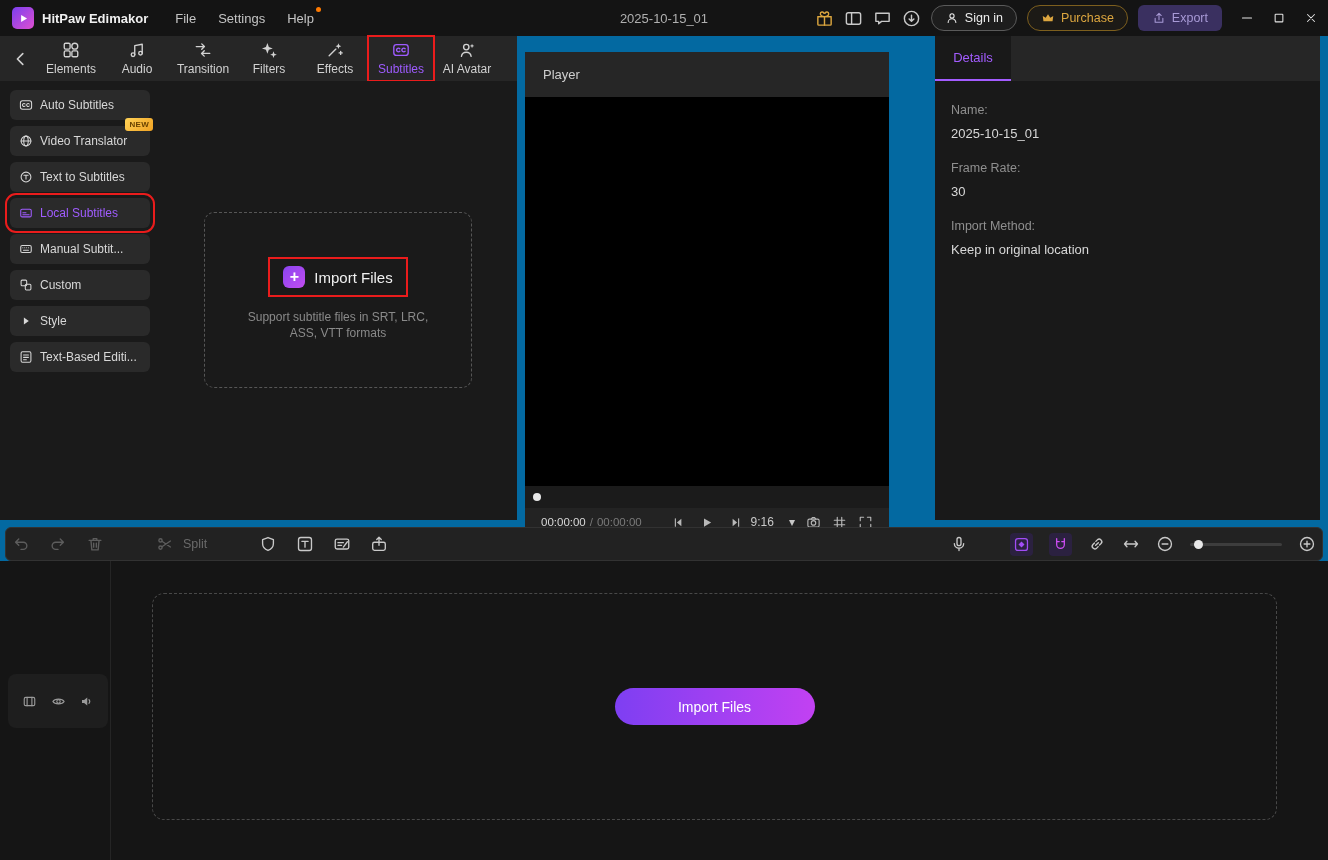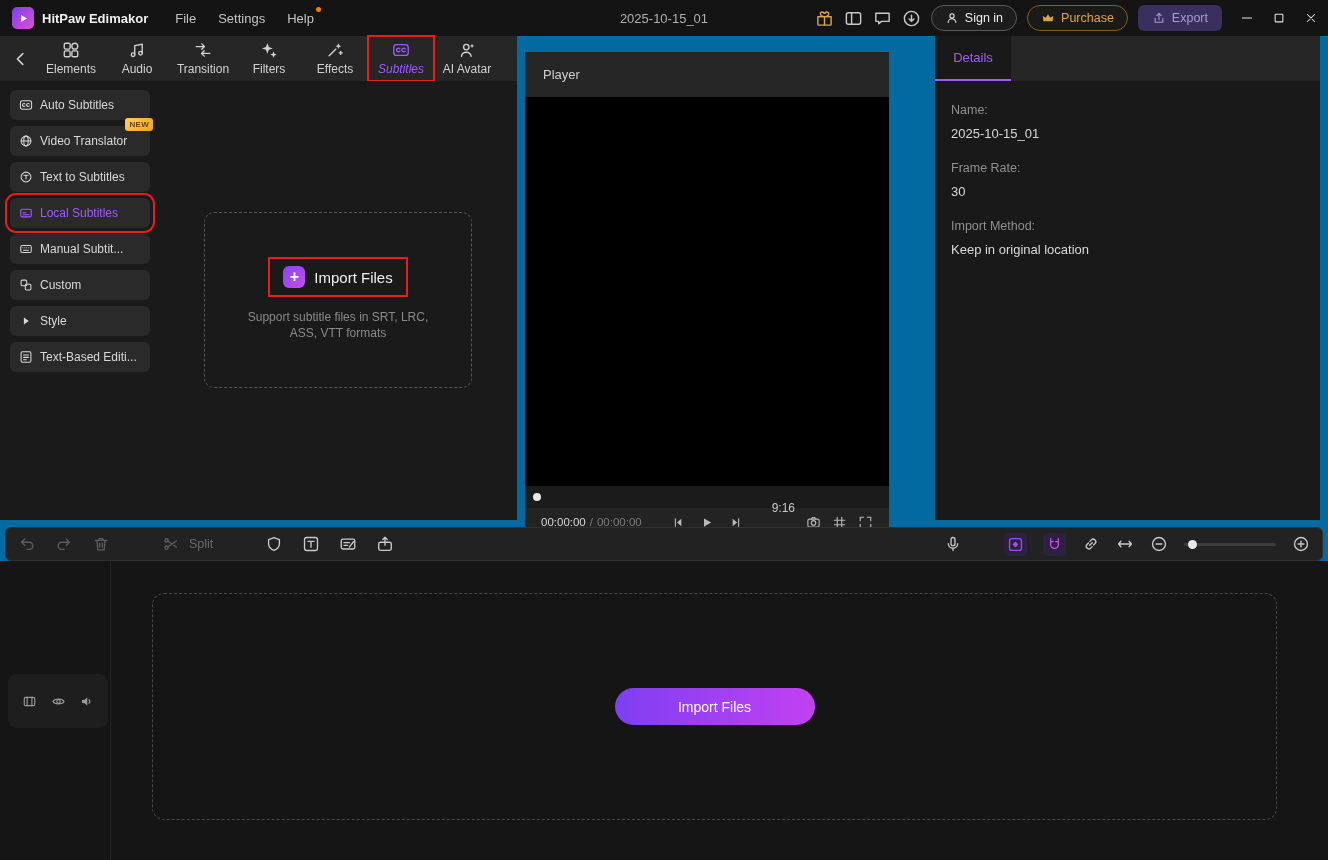--- a/index.html
+++ b/index.html
@@ -29,21 +29,21 @@
   .purchase { border: 1px solid #7d5f1e; color: #dca63f; background: #1c1a16; }
   .exportbtn { display: flex; align-items: center; gap: 6px; height: 26px; padding: 0 14px; border-radius: 6px; background: #3a3060; color: #a89ad6; font-size: 12.5px; cursor: pointer; }
   .bicon { width: 14px; height: 14px; }
   .winctl { width: 14px; height: 14px; color: #e4e4e4; margin-left: 8px; cursor: pointer; }
 
   
   .nav-strip { position: absolute; top: 36px; left: 0; width: 517px; height: 45px; background: #262626; display: flex; align-items: center; }
   .back { width: 18px; height: 18px; margin: 0 8px 0 12px; color: #cfcfcf; cursor: pointer; flex: none; }
   .tab { width: 66px; height: 45px; display: flex; flex-direction: column; align-items: center; justify-content: center; gap: 3px; color: #d2d2d2; font-size: 12px; cursor: pointer; flex: none; }
   .tab .ticon { width: 18px; height: 18px; }
-  .tab.active { color: #9e5bff; font-style: italic; }
+  .tab.active { color: #9e5bff; }
   .redbox { outline: 2px solid #ea1c1c; outline-offset: -1px; }
 
   
   .left-body { position: absolute; top: 81px; left: 0; width: 517px; height: 439px; background: #1a1a1a; }
   .sidebar { position: absolute; top: 9px; left: 10px; width: 140px; }
   .side-item { position: relative; display: flex; align-items: center; gap: 7px; height: 30px; padding: 0 9px; margin-bottom: 6px; background: #2a2a2a; border-radius: 6px; font-size: 12px; color: #d8d8d8; cursor: pointer; white-space: nowrap; }
   .side-item .sicon { width: 14px; height: 14px; flex: none; }
   .side-item.active { color: #a05cff; }
   .side-item.redbox2 { outline: 2px solid #ea1c1c; outline-offset: 3px; }
   .badge-new { position: absolute; top: -8px; right: -3px; background: linear-gradient(135deg,#ffd257,#f0a223); color: #6a4300; font-size: 8px; font-weight: bold; padding: 2px 4px; border-radius: 3px; letter-spacing: .3px; }
@@ -58,34 +58,34 @@
   .player { position: absolute; top: 36px; left: 525px; width: 364px; height: 484px; background: #101010; margin-top: 16px; }
   .player-header { height: 45px; background: #262626; display: flex; align-items: center; padding: 0 18px; font-size: 13px; color: #cfcfcf; }
   .player-video { position: absolute; top: 45px; left: 0; right: 0; bottom: 50px; background: #000; }
   .scrub-row { position: absolute; left: 0; right: 0; bottom: 28px; height: 22px; background: #1b1b1b; display: flex; align-items: center; padding: 0 8px; }
   .scrub-dot { width: 8px; height: 8px; border-radius: 50%; background: #e8e8e8; cursor: pointer; }
   .ctrl-row { position: absolute; left: 0; right: 0; bottom: 0; height: 28px; background: #232323; display: flex; align-items: center; padding: 0 16px; font-size: 11.5px; }
   .time { color: #d8d8d8; white-space: nowrap; }
   .time .sep, .time .total { color: #7a7a7a; margin-left: 4px; }
   .transport { position: absolute; left: 50%; transform: translateX(-50%); display: flex; gap: 14px; align-items: center; color: #b8b8b8; }
   .ctrl-right { margin-left: auto; display: flex; align-items: center; gap: 11px; color: #b8b8b8; }
-  .ratio { display: flex; align-items: center; gap: 15px; font-size: 12px; color: #c8c8c8; cursor: pointer; flex-direction: column; }
+  .ratio { display: flex; align-items: center; gap: 15px; font-size: 12px; color: #c8c8c8; cursor: pointer; }
   .pcicon { width: 15px; height: 15px; cursor: pointer; }
 
   
   .details { position: absolute; top: 36px; left: 935px; width: 385px; height: 484px; background: #191919; }
   .details-header { height: 45px; background: #262626; display: flex; }
   .details-tab { width: 76px; display: flex; align-items: center; justify-content: center; color: #a35cff; font-size: 13px; background: #191919; border-bottom: 2px solid #a35cff; cursor: pointer; }
   .details-body { padding: 22px 16px 0; }
   .field { margin-bottom: 20px; }
   .flabel { color: #8f8f8f; font-size: 12.5px; margin-bottom: 9px; }
   .fvalue { color: #d8d8d8; font-size: 13px; }
 
   
-  .tl-toolbar { position: absolute; top: 527px; left: 5px; width: 1318px; height: 34px; background: #222; border: 1px solid #323232; border-radius: 6px; display: flex; align-items: center; padding: 0 12px; gap: 19px; }
+  .tl-toolbar { position: absolute; top: 527px; left: 5px; width: 1318px; height: 34px; background: #222; border: 1px solid #323232; border-radius: 6px; display: flex; align-items: center; padding: 0 6px; gap: 19px; }
   .tool { width: 18px; height: 18px; color: #c9c9c9; cursor: pointer; flex: none; }
   .tool.dis { color: #5d5d5d; }
   .split-lbl { color: #6a6a6a; font-size: 12.5px; margin-left: -10px; }
   .sp { width: 14px; flex: none; }
   .tl-right { margin-left: auto; display: flex; align-items: center; gap: 16px; }
   .tool.purple, .tool.pink { background: #2b2140; border-radius: 4px; padding: 3px; width: 23px; height: 23px; }
   .tool.purple { color: #a14df5; }
   .tool.pink { color: #cf4df5; }
   .mic-gap { margin-right: 26px; }
   .zoom-slider { width: 92px; height: 3px; background: #3d3d3d; border-radius: 2px; position: relative; cursor: pointer; flex: none; }

